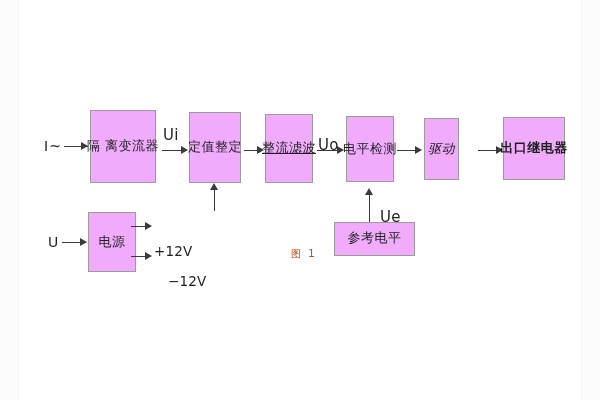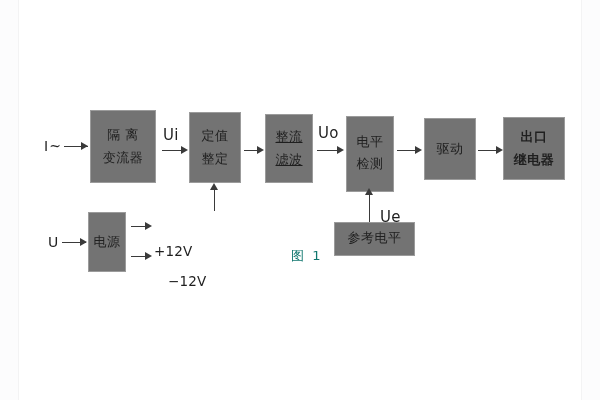--- a/index.html
+++ b/index.html
@@ -27,23 +27,23 @@
     background: #ffffff;
     border-left: 1px solid #f3f3f4;
     border-right: 1px solid #f3f3f4;
     box-sizing: border-box;
   }
 
   .blk {
     position: absolute;
     box-sizing: border-box;
     border: 1px solid #9b9b9b;
-    background: #737373;
+    background: #f0abfc;
     display: flex;
-    flex-direction: column;
+    flex-direction: row;
     align-items: center;
     justify-content: center;
     font-size: 13px;
     line-height: 1.72;
     color: #1f1f1f;
     letter-spacing: 0.5px;
     white-space: nowrap;
   }
   .blk .ln { display: block; }
   .blk.one-line { line-height: 1.2; }
@@ -86,23 +86,23 @@
     font-size: 14px;
     letter-spacing: 1px;
   }
   .lbl.rail {
     font-size: 13.5px;
     letter-spacing: 0.2px;
     margin-top: 25px;
   }
   .caption {
     position: absolute;
-    font-size: 13px;
+    font-size: 10px;
     letter-spacing: 2px;
-    color: #0f766e;
+    color: #c2410c;
     white-space: nowrap;
   }
 </style>
 </head>
 <body>
 
 <div id="canvas">
   <div class="page-frame"></div>
 
   <div class="lbl src" style="left:44px; top:138px;">I~</div>
@@ -124,33 +124,33 @@
   </div>
 
   <div class="hline" style="left:244px; top:150px; width:15px;"></div>
   <div class="harrow" style="left:257px; top:145.5px;"></div>
 
   <div class="blk" style="left:265px; top:114px; width:48px; height:69px;text-decoration:underline;">
     <span class="ln">整流</span>
     <span class="ln">滤波</span>
   </div>
 
-  <div class="lbl" style="left:318px; top:124px;">Uo</div>
+  <div class="lbl" style="left:318px; top:136px;">Uo</div>
   <div class="hline" style="left:317px; top:150px; width:21px;"></div>
   <div class="harrow" style="left:337px; top:145.5px;"></div>
 
-  <div class="blk" style="left:346px; top:116px; width:48px; height:76px;font-family:Liberation Mono, monospace;">
+  <div class="blk" style="left:346px; top:116px; width:48px; height:66px;">
     <span class="ln">电平</span>
     <span class="ln">检测</span>
   </div>
 
   <div class="hline" style="left:397px; top:150px; width:19px;"></div>
   <div class="harrow" style="left:415px; top:145.5px;"></div>
 
-  <div class="blk one-line" style="left:424px; top:118px; width:52px; height:62px;">
+  <div class="blk one-line" style="left:424px; top:118px; width:35px; height:62px;font-style:italic;">
     <span class="ln">驱动</span>
   </div>
 
   <div class="hline" style="left:478px; top:150px; width:19px;"></div>
   <div class="harrow" style="left:496px; top:145.5px;"></div>
 
   <div class="blk" style="left:503px; top:117px; width:62px; height:63px;font-weight:bold;">
     <span class="ln">出口</span>
     <span class="ln">继电器</span>
   </div>
@@ -160,21 +160,21 @@
   <div class="lbl" style="left:380px; top:208px;">Ue</div>
 
   <div class="blk one-line" style="left:334px; top:222px; width:81px; height:34px;font-family:Liberation Mono, monospace;">
     <span class="ln">参考电平</span>
   </div>
 
   <div class="lbl src" style="left:48px; top:234px;">U</div>
   <div class="hline" style="left:62px; top:242px; width:24px;"></div>
   <div class="harrow" style="left:80px; top:237.5px;"></div>
 
-  <div class="blk one-line" style="left:88px; top:212px; width:38px; height:60px;">
+  <div class="blk one-line" style="left:88px; top:212px; width:48px; height:60px;">
     <span class="ln">电源</span>
   </div>
 
   <div class="hline" style="left:131px; top:226px; width:17px;"></div>
   <div class="harrow" style="left:145px; top:221.5px;"></div>
   <div class="lbl rail" style="left:154px; top:218px;">+12V</div>
 
   <div class="hline" style="left:131px; top:256px; width:17px;"></div>
   <div class="harrow" style="left:145px; top:251.5px;"></div>
   <div class="lbl rail" style="left:168px; top:248px;">−12V</div>

